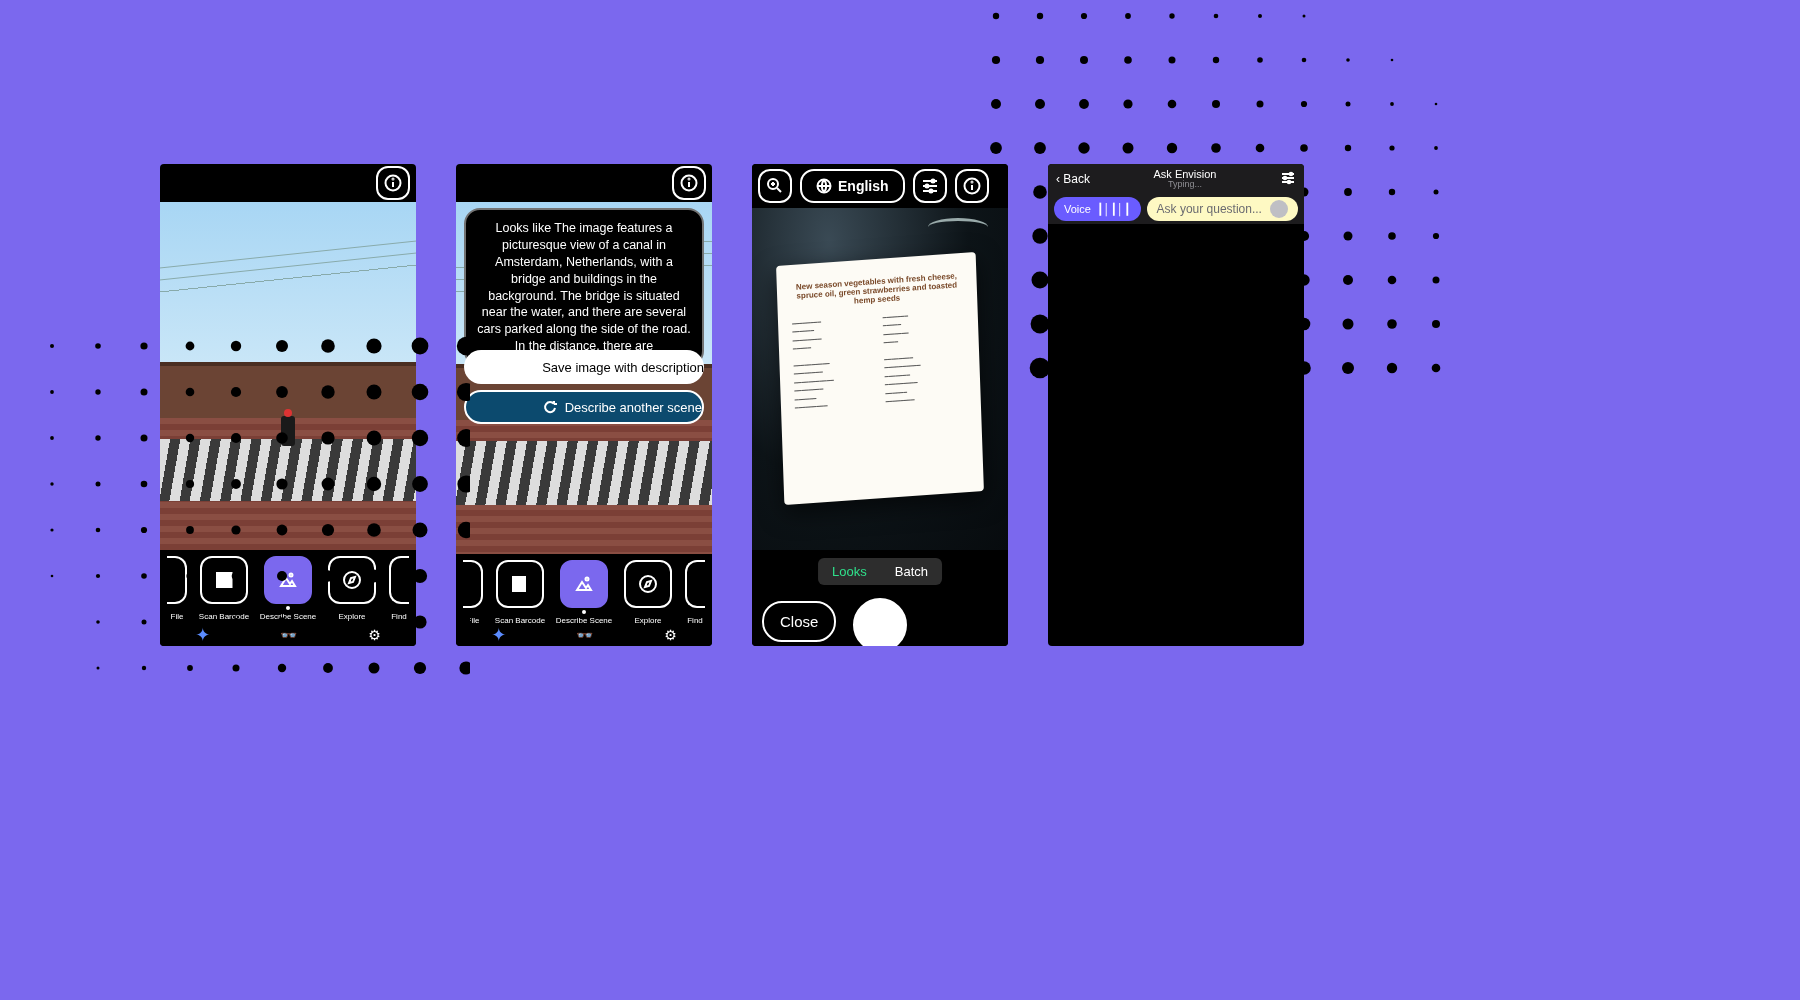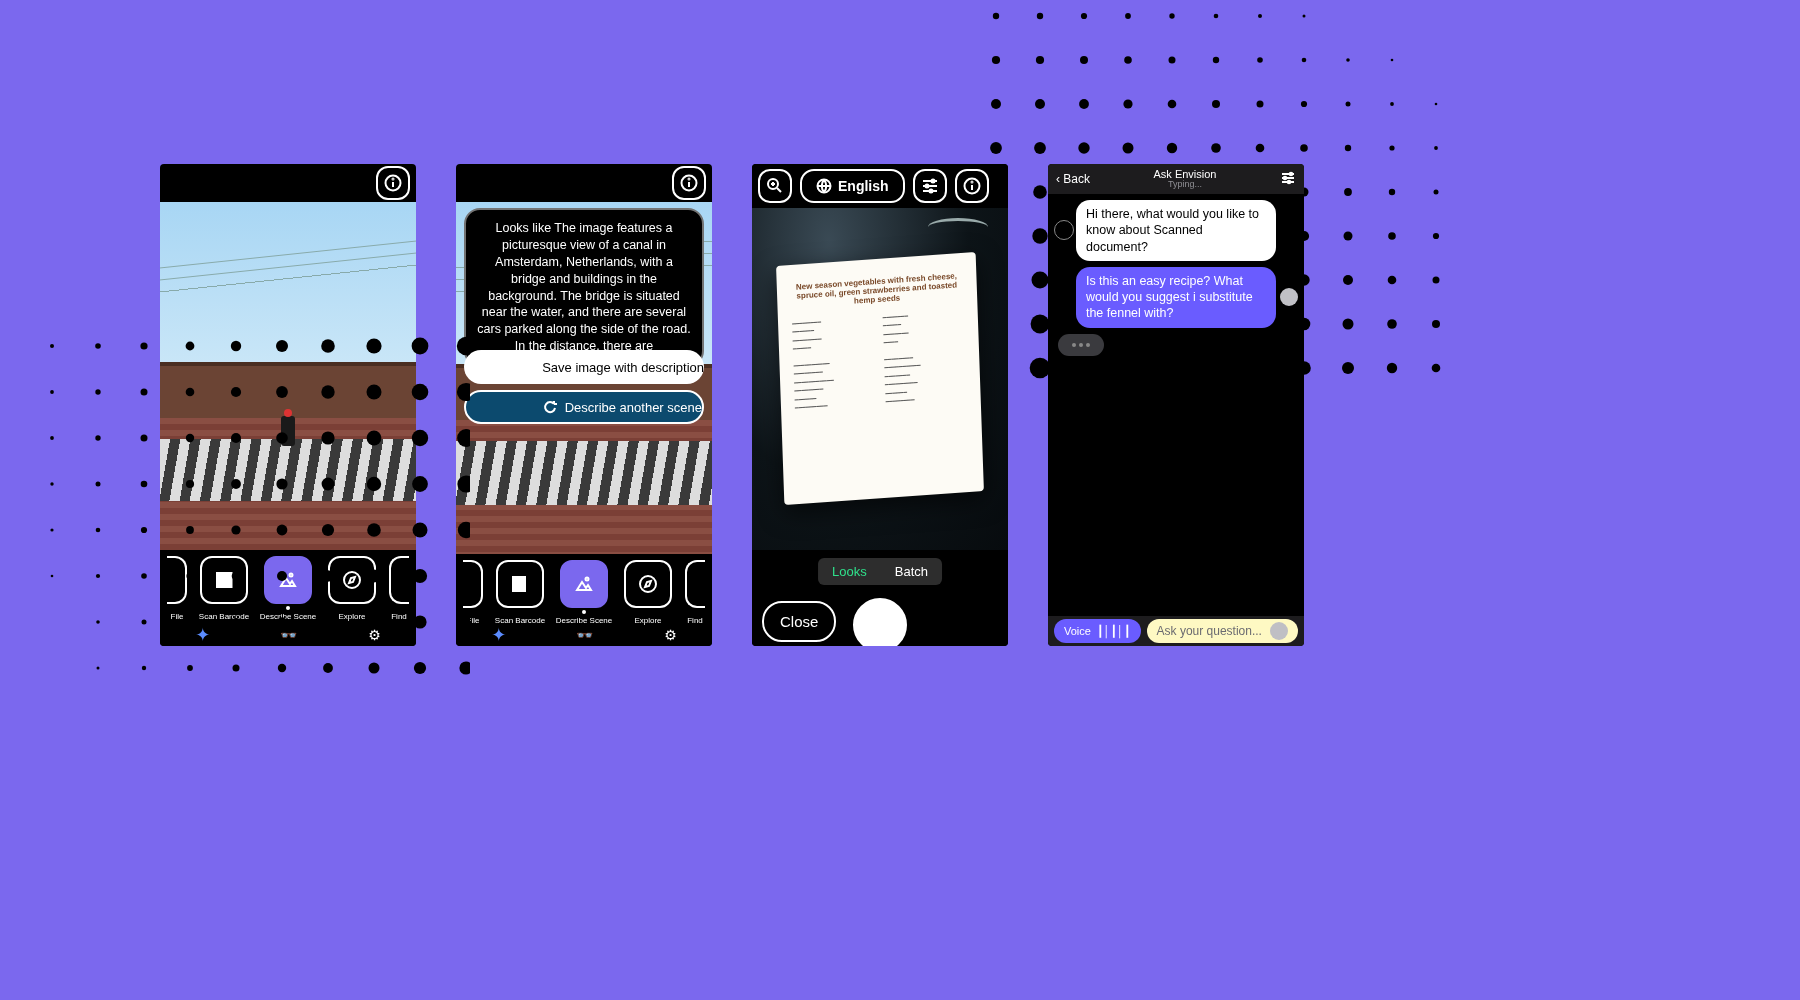--- a/index.html
+++ b/index.html
@@ -575,33 +575,20 @@
         <svg class="icon" style="width:16px;height:16px">
             <line x1="2" y1="4" x2="14" y2="4"></line>
             <line x1="2" y1="8" x2="14" y2="8"></line>
             <line x1="2" y1="12" x2="14" y2="12"></line>
             <circle cx="11" cy="4" r="1.3" fill="#fff"></circle>
             <circle cx="5" cy="8" r="1.3" fill="#fff"></circle>
             <circle cx="9" cy="12" r="1.3" fill="#fff"></circle>
           </svg>
       </div>
     </div>
-    <div class="messages">
-      <div class="bubble bot">
-        <span>Hi there, what would you like to know about Scanned document?</span>
-      </div>
-      <div class="bubble me">
-        <span>Is this an easy recipe? What would you suggest i substitute the fennel with?</span>
-      </div>
-      <div class="typing">
-          <i></i>
-          <i></i>
-          <i></i>
-        </div>
-    </div>
     <div class="chatfoot">
       <div class="voice">
         <span>Voice</span>
         <span>┃│┃│┃</span>
       </div>
       <div class="ask">
         <span>Ask your question...</span>
         <span class="send"></span>
       </div>
     </div>

